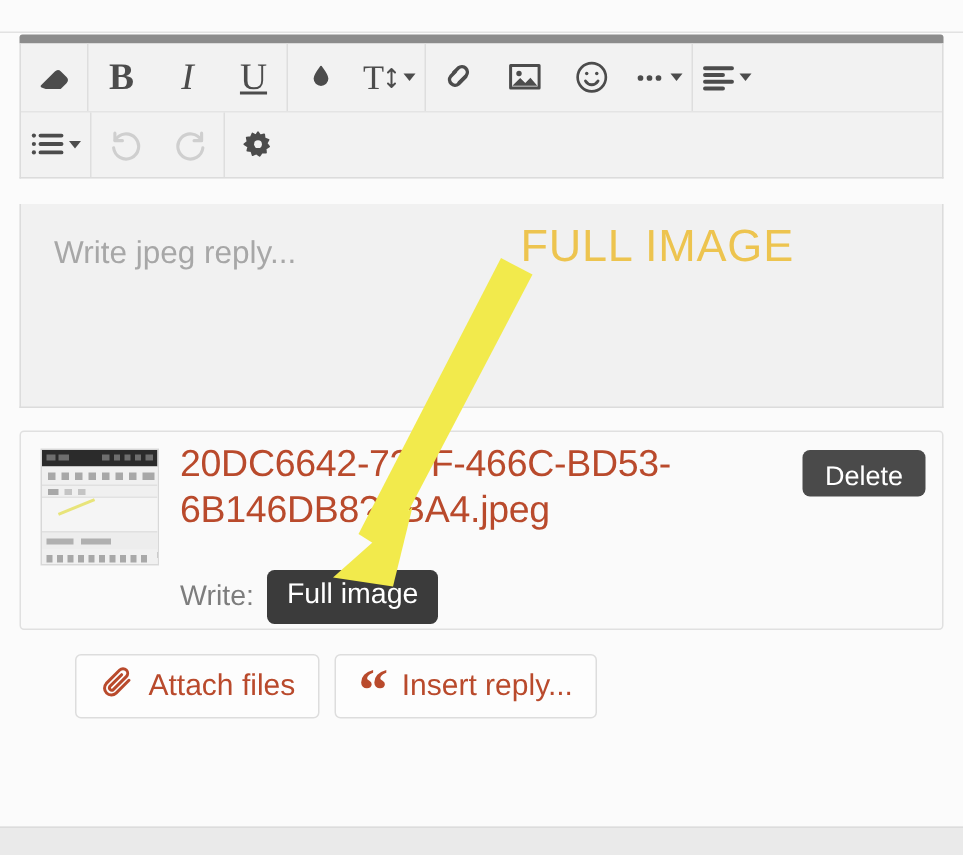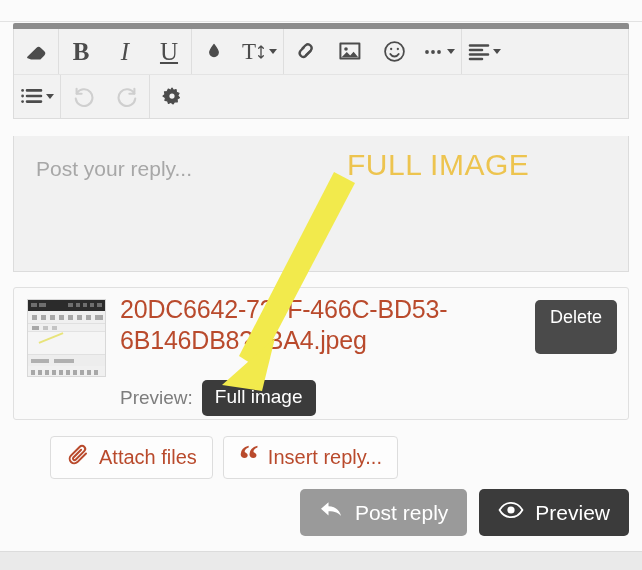--- a/index.html
+++ b/index.html
@@ -148,21 +148,21 @@
     color: #ffffff;
     font-size: 19px;
     padding: 6px 13px 8px;
     border-radius: 5px;
   }
   .delete-btn {
     position: absolute; right: 11px; top: 12px;
     background: #4a4a4a;
     color: #ffffff;
     font-size: 18px;
-    padding: 7px 15px 26px;
+    padding: 7px 15px 3px;
     border-radius: 5px;
   }
 
   
   .sec-actions {
     position: absolute; left: 13px; top: 436px;
     display: flex;
     margin-left: 37px;
   }
   .sec-btn {
@@ -342,21 +342,21 @@
                 <path d="M11 1.6l1.5 2.2 2.6-.7.3 2.7 2.6.9-1.3 2.4 1.7 2.1-2.3 1.4.2 2.7-2.7-.2-1.5 2.3-2.2-1.6-2.5 1.1-.8-2.6-2.7-.4.6-2.6L1.9 9.6 4 7.9 3.5 5.3l2.7-.3 1.1-2.5L9.6 3.8z" fill="#4c4c4c" stroke="#4c4c4c" stroke-width="1.2"></path>
                 <circle cx="11" cy="9.6" r="2.6" fill="#f2f2f2" stroke="none"></circle>
               </svg>
             </div>
           </div>
         </div>
     </div>
   </div>
 
   <div class="reply-box">
-    <div class="reply-placeholder">Post your reply...</div>
+    <div class="reply-placeholder">Write jpeg reply...</div>
   </div>
 
   <div class="attach-panel">
 
     <div class="thumb">
       <div class="thumb-hdr">
         <i style="left:3px;width:6px;"></i>
           <i style="left:11px;width:7px;"></i>
         <i style="left:40px;width:5px;"></i>
           <i style="left:48px;width:4px;"></i>
@@ -401,21 +401,21 @@
           <i style="left:52px;width:4px;"></i>
         <i style="left:59px;width:4px;"></i>
           <i style="left:66px;width:4px;"></i>
       </div>
 
     </div>
 
     <div class="attach-name">20DC6642-7?0F-466C-BD53-6B146DB8??BA4.jpeg</div>
 
     <div class="insert-row">
-      <span class="insert-label">Preview:</span>
+      <span class="insert-label">Write:</span>
       <span class="full-image-btn">Full image</span>
     </div>
 
     <div class="delete-btn">Delete</div>
   </div>
 
   <div class="sec-actions">
     <div class="sec-btn">
       <span>
         <svg width="24" height="24" viewBox="0 0 24 24" fill="none" stroke="#b94a2c" stroke-width="2" stroke-linecap="round">
@@ -423,39 +423,20 @@
         </svg>
       </span>
       <span class="lbl">Attach files</span>
     </div>
     <div class="sec-btn">
       <span class="quote-glyph">“</span>
       <span class="lbl">Insert reply...</span>
     </div>
   </div>
 
-  <div class="prim-actions">
-    <div class="prim-btn btn-post">
-      <span>
-        <svg width="25" height="22" viewBox="0 0 25 22" fill="#ffffff">
-          <path d="M9.5 3.2v4.1c6.4.2 11 3.3 12.6 9.8-2.5-3.2-5.9-4.9-12.6-4.9v4.2L2 9.8z"></path>
-        </svg>
-      </span>
-      <span class="lbl">Post reply</span>
-    </div>
-    <div class="prim-btn btn-preview">
-      <span>
-        <svg width="26" height="20" viewBox="0 0 26 20" fill="none" stroke="#ffffff" stroke-width="1.8">
-          <path d="M1.6 10C4.3 5.2 8.4 2.8 13 2.8S21.7 5.2 24.4 10C21.7 14.8 17.6 17.2 13 17.2S4.3 14.8 1.6 10z"></path>
-          <circle cx="13" cy="10" r="3.6" fill="#ffffff" stroke="none"></circle>
-        </svg>
-      </span>
-      <span class="lbl">Preview</span>
-    </div>
-  </div>
 
   <div class="footer-strip"></div>
 
   <div class="annot-label">FULL IMAGE</div>
   <svg class="annot-svg" viewBox="0 0 642 570">
     <polygon points="334,172 355,183 258,368 239,356" fill="#f2ea4c"></polygon>
     <polygon points="275,338 262,391 222,385" fill="#f2ea4c"></polygon>
   </svg>
 
 </div>

